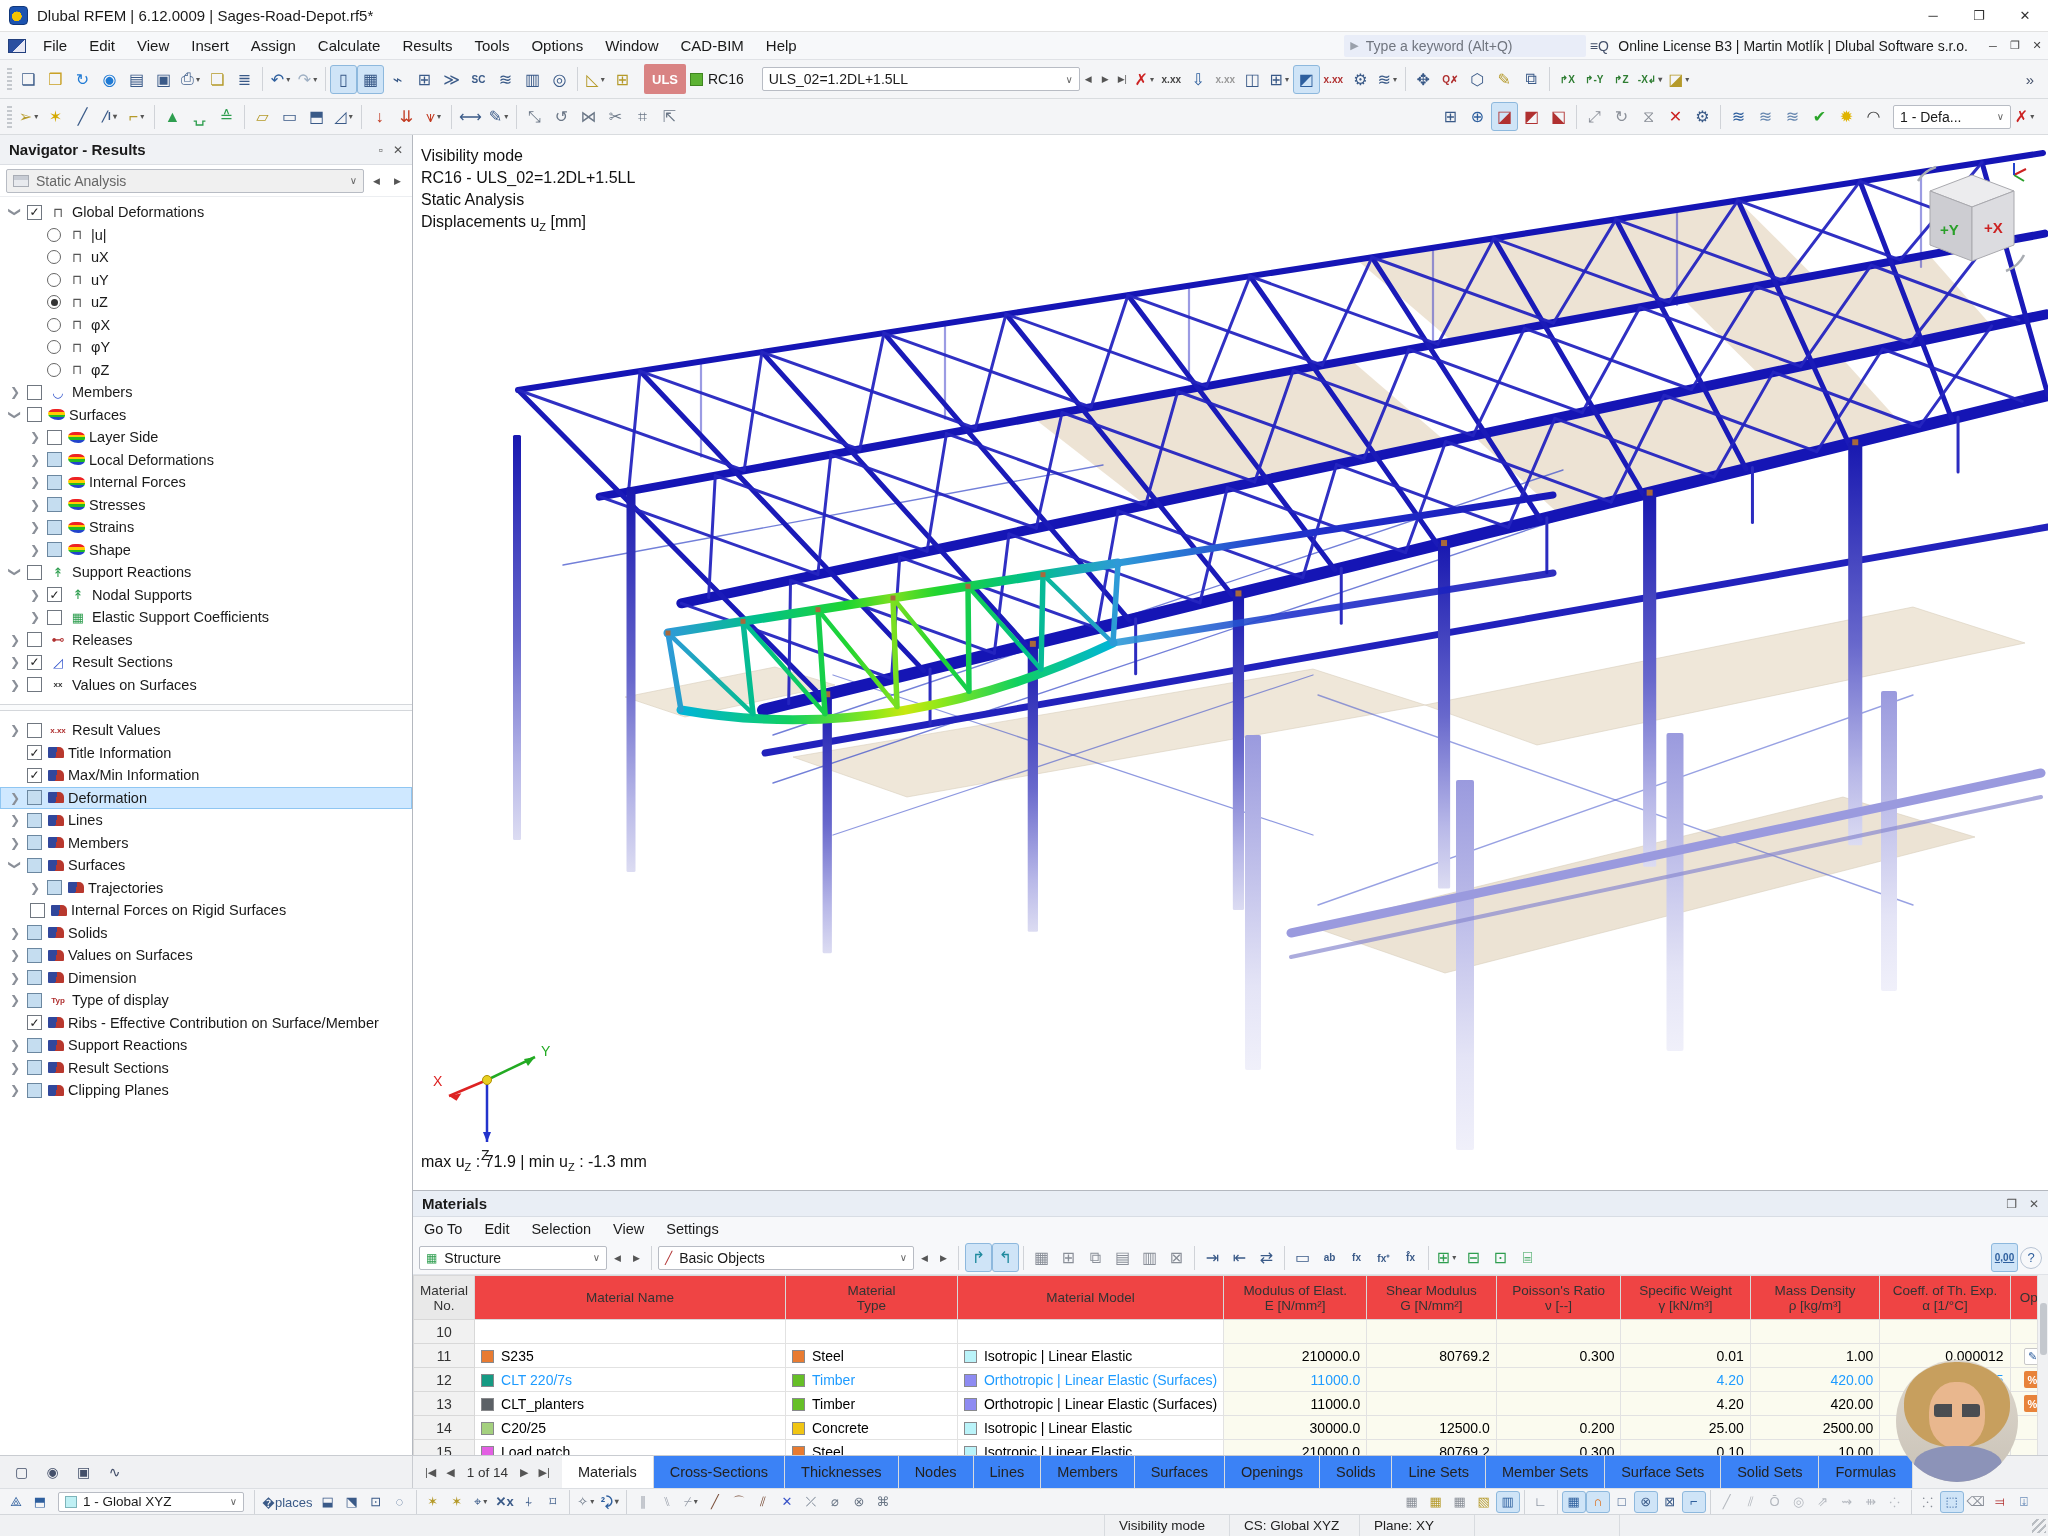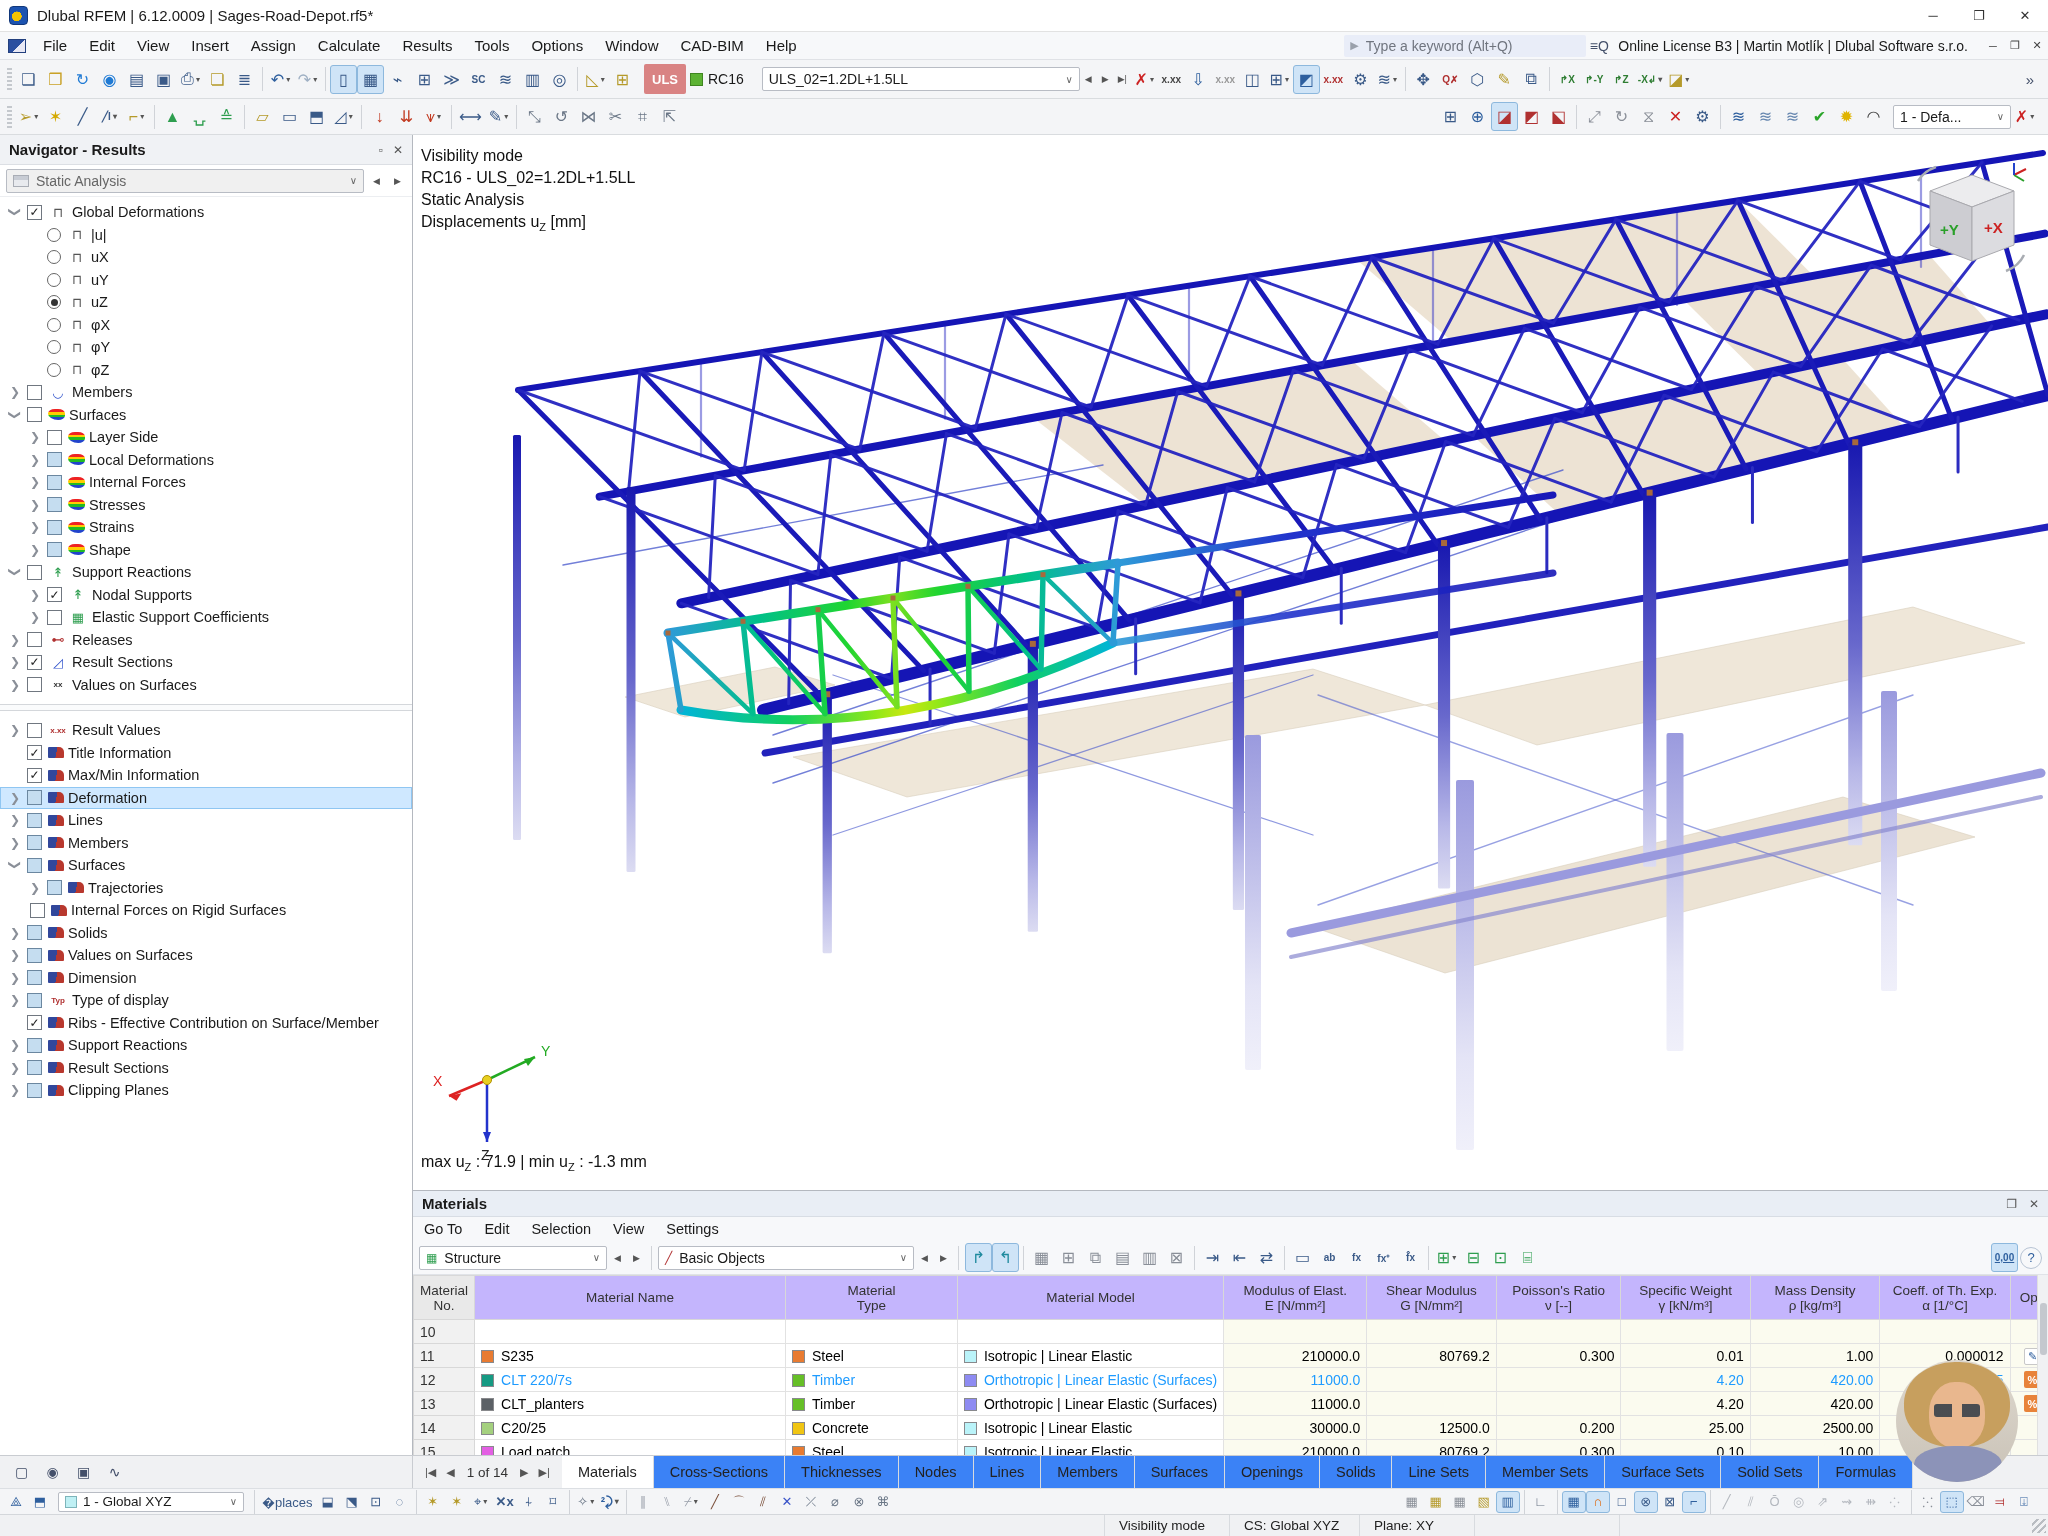--- a/index.html
+++ b/index.html
@@ -83,25 +83,25 @@
   #matpanel { left:413px; top:1190px; width:1635px; height:265px; background:#f7f8fa; border-top:1px solid #b4b8bf; display:flex; flex-direction:column; overflow:hidden; }
   #mat-title { height:26px; background:#e9eef5; display:flex; align-items:center; padding:0 9px; border-bottom:1px solid #d8dde4; }
   #mat-title .t { font-size:15px; font-weight:bold; color:#1a1a1a; }
   #mat-title .ic { margin-left:auto; display:flex; gap:12px; color:#555; font-size:12px; }
   #mat-menu { height:24px; display:flex; align-items:center; }
   #mat-menu .menu-item { font-size:14.5px; height:24px; line-height:24px; }
   #mat-toolbar { height:34px; display:flex; align-items:center; padding:0 6px; gap:2px; border-bottom:1px solid #e0e3e8; }
   #mat-toolbar .combo .cic { margin-right:7px; font-size:12px; }
   #mat-table-wrap { flex:1; position:relative; overflow:hidden; background:#fff; }
   table#mat-table { border-collapse:collapse; table-layout:fixed; font-size:14px; }
-  #mat-table th { background:#c4b5fd; border:1px solid #d8d8d8; font-weight:normal; color:#333; font-size:13.5px; padding:2px 6px; height:44px; vertical-align:middle; }
+  #mat-table th { background:#ef4444; border:1px solid #d8d8d8; font-weight:normal; color:#333; font-size:13.5px; padding:2px 6px; height:44px; vertical-align:middle; }
   #mat-table th.noh { background:#e9e9e9; }
   #mat-table td { border:1px solid #e2e2e2; height:24px; padding:0 6px; background:#fff; white-space:nowrap; overflow:hidden; }
   #mat-table td.num { background:#fbfbef; text-align:right; }
-  #mat-table td.noc { background:#f1f1f1; text-align:left; color:#333; border-color:#d8d8d8; }
+  #mat-table td.noc { background:#f1f1f1; text-align:center; color:#333; border-color:#d8d8d8; }
   #mat-table tr.sel td { color:#1e9bff;margin-top:12px; }
   #mat-table tr.sel td.noc { color:#333; }
   .swatch { display:inline-block; width:13px; height:13px; border:1px solid #88898c; vertical-align:-2px; margin-right:7px; }
   .op-ic { display:inline-flex; width:17px; height:17px; align-items:center; justify-content:center; font-size:11px; border-radius:2px; }
   .op-edit { color:#2e5f9e; border:1px solid #c8c8c8; background:#fff; }
   .op-pct { background:#e8833a; color:#fff; font-weight:bold; }
   #mat-vscroll { position:absolute; right:0; top:0; width:11px; height:100%; background:#f0f1f3; border-left:1px solid #e0e0e0; }
   #mat-vscroll .thumb { position:absolute; left:2px; top:28px; width:7px; height:52px; background:#c4c8ce; border-radius:3px; }
 
   

